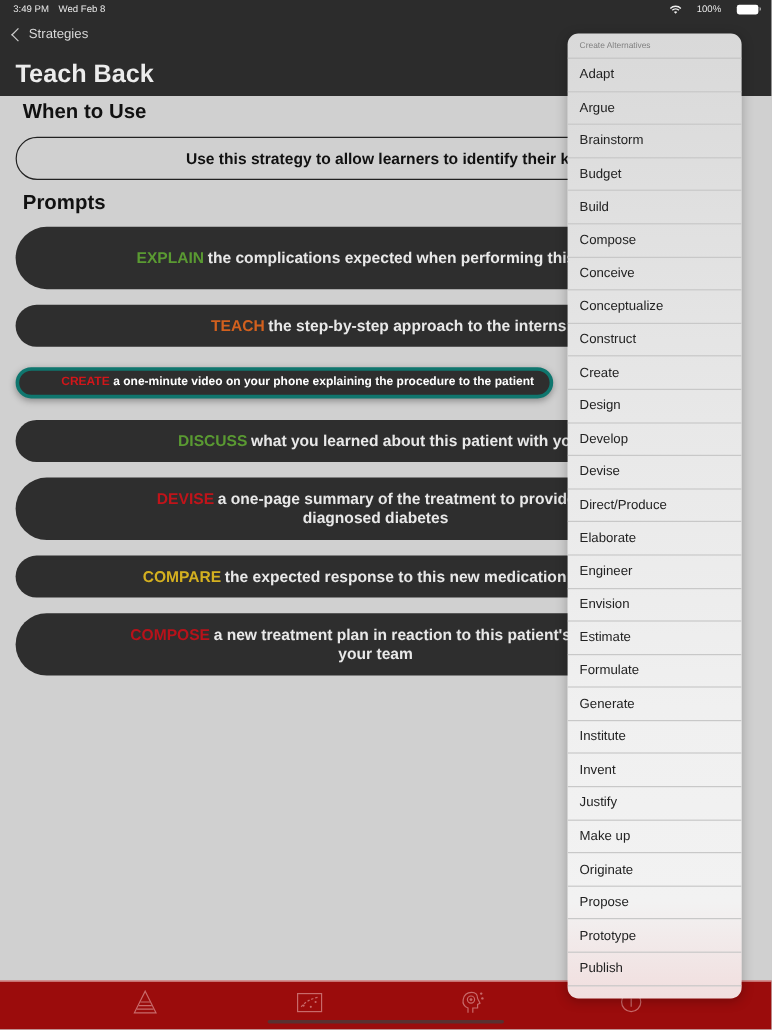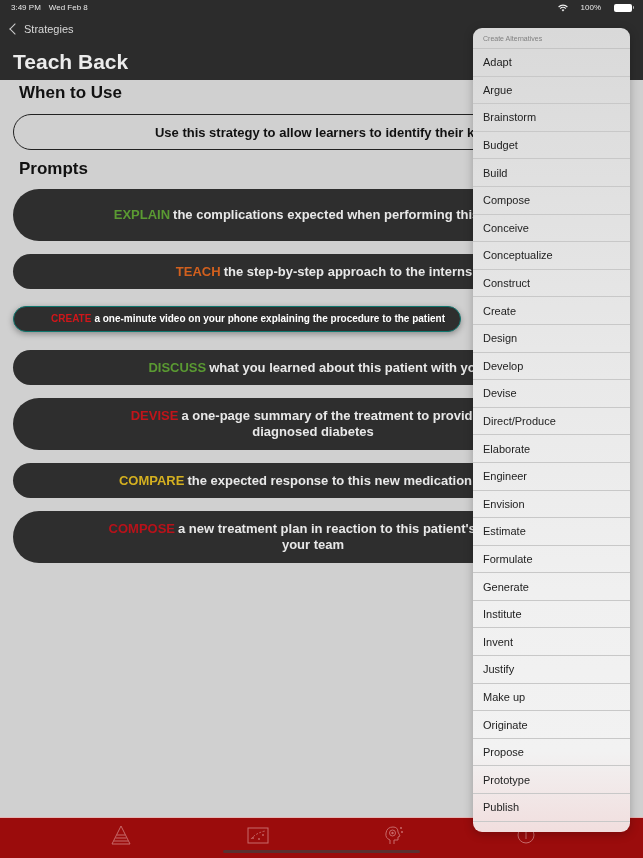--- a/index.html
+++ b/index.html
@@ -16,23 +16,23 @@
   .back .chev { width: 8px; height: 8px; border-left: 1.5px solid #cfcfcf; border-bottom: 1.5px solid #cfcfcf; transform: rotate(45deg); margin-left: 4px; margin-right: 2px; }
   .title { position: absolute; top: 50px; left: 13px; font-size: 21px; font-weight: bold; color: #ececec; }
 
   .content { position: absolute; left: 0; top: 80px; width: 643px; height: 737px; overflow: hidden; }
   .section-title { position: absolute; left: 19px; font-size: 17px; font-weight: bold; color: #111; }
   .when-box { position: absolute; left: 13px; top: 34px; width: 560px; height: 36px; border: 1.5px solid #222; border-radius: 18px; display: flex; align-items: center; justify-content: center; font-size: 13px; font-weight: bold; color: #111; white-space: nowrap; overflow: hidden; }
   .when-box span { margin-left: 80px; }
 
   .prompt { position: absolute; left: 13px; width: 600px; background: #2e2e2e; border-radius: 26px; color: #e8e8e8; font-weight: bold; font-size: 13px; text-align: center; line-height: 16px; display: flex; flex-direction: column; justify-content: center; padding: 0 10px 0 10px; cursor: pointer; overflow: hidden; }
   .prompt .verb { margin-right: 3px; margin-left: 22px; }
-  .prompt.sel { width: 448px; height: 26px; font-size: 10px; border: 1px solid #0f766e; box-shadow: 0 2px 6px rgba(0,0,0,0.35); border-radius: 14px; color: #fff; align-items: center; }
+  .prompt.sel { width: 448px; height: 26px; font-size: 10px; border: 3px solid #0f766e; box-shadow: 0 2px 6px rgba(0,0,0,0.35); border-radius: 14px; color: #fff; align-items: center; }
 
-  .menu { position: absolute; left: 473px; top: 28px; width: 157px; height: 804px; border-radius: 9px; overflow: hidden; background: linear-gradient(#d9d9d9 0%, #e8e8e8 40%, #f0f0f0 70%, #f2f2f2 90%, #f1dede 100%); box-shadow: 0 2px 10px rgba(0,0,0,0.25); }
+  .menu { position: absolute; left: 473px; top: 28px; width: 145px; height: 804px; border-radius: 9px; overflow: hidden; background: linear-gradient(#d9d9d9 0%, #e8e8e8 40%, #f0f0f0 70%, #f2f2f2 90%, #f1dede 100%); box-shadow: 0 2px 10px rgba(0,0,0,0.25); }
   .menu-header { height: 21px; font-size: 7px; color: #808080; padding: 7px 0 0 10px; border-bottom: 1px solid #c4c4c4; }
   .menu-item { height: 27.6px; border-bottom: 1px solid #c8c8c8; padding-left: 10px; font-size: 11px; color: #222; display: flex; align-items: center; cursor: pointer; }
 
   .tabbar { position: absolute; left: 0; top: 817px; width: 643px; height: 41px; background: #9b0c0c; border-top: 1px solid #e5b5b5; }
   .tab { position: absolute; top: 6px; width: 22px; height: 22px; cursor: pointer; }
   .home-ind { position: absolute; left: 223px; top: 32px; width: 197px; height: 3px; border-radius: 2px; background: #5a3030; }
 </style>
 </head>
 <body>
 

